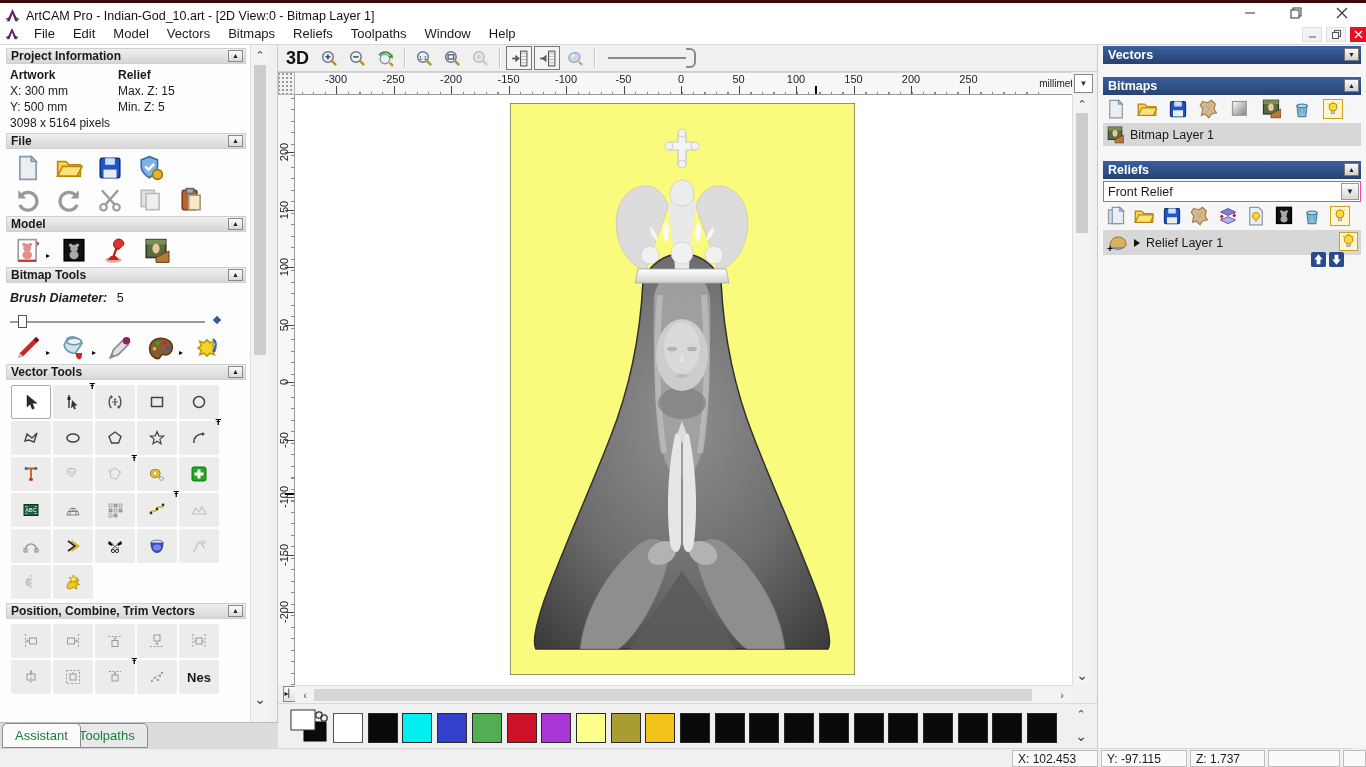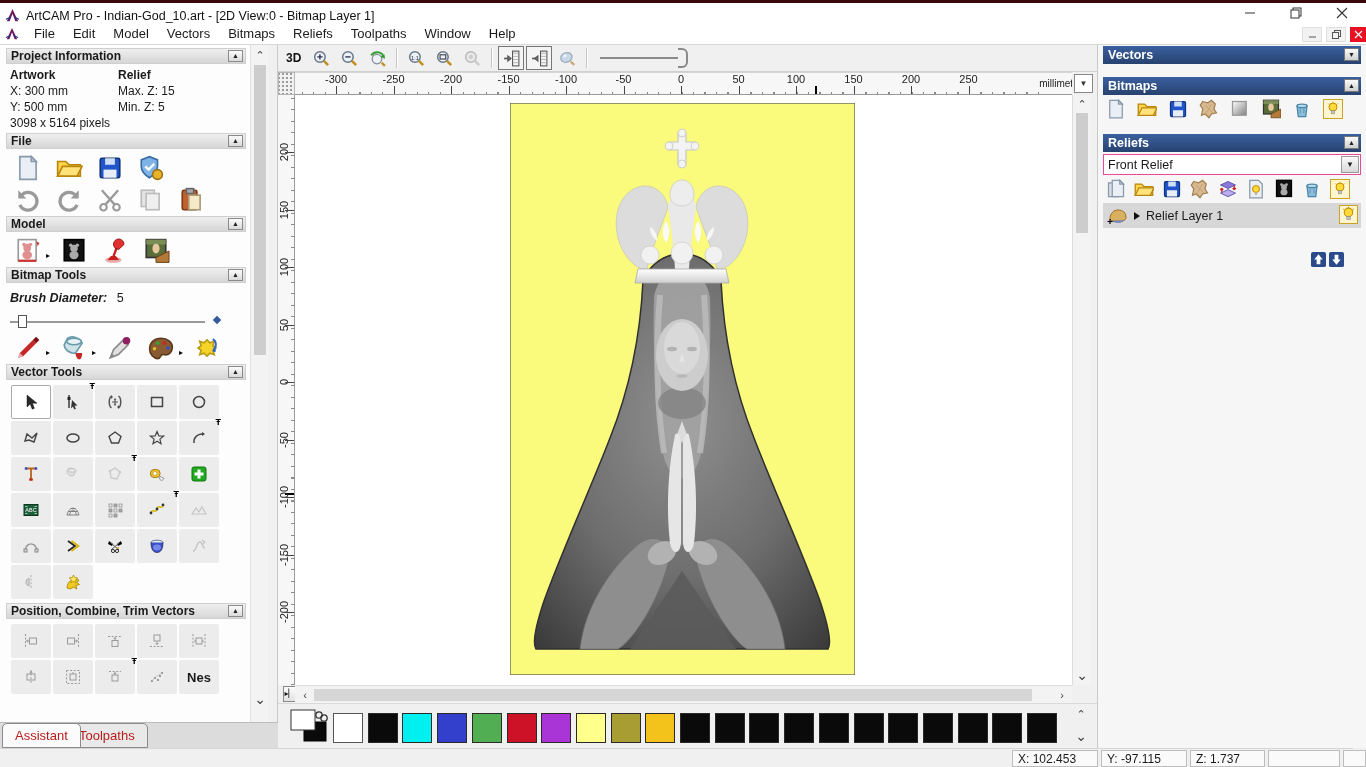--- a/index.html
+++ b/index.html
@@ -36,35 +36,35 @@
   .slider-wrap { position:relative; margin:8px 0 2px 10px; width:210px; height:16px; }
   .slider-track { position:absolute; left:0; top:8px; width:195px; height:2px; background:#999; box-shadow:0 1px 0 #fff; }
   .slider-handle { position:absolute; left:8px; top:2px; width:9px; height:13px; background:#fff; border:1px solid #555; }
   .slider-dot { position:absolute; right:0; top:4px; width:6px; height:6px; background:#335A9E; transform:rotate(45deg); }
   .vgrid { display:grid; grid-template-columns:repeat(5,42px); grid-auto-rows:36px; margin:4px 0 0 10px; }
   .vcell { position:relative; width:40px; height:34px; background:#ECECEC; border-radius:2px; margin:1px; display:flex; align-items:center; justify-content:center; }
   .vcell.active { background:#fff; border:1px solid #aaa; }
   .vico { width:16px; height:24px; }
   .pin { position:absolute; right:-2px; top:-4px; font-size:9px; font-weight:bold; color:#000; }
   .tabs-strip { position:absolute; left:0; top:722px; width:278px; height:26px; background:#DCDCDC; border-top:1px solid #bbb; }
-  .tab { position:absolute; top:0; height:25px; padding:4px 12px 0 12px; font-size:13px; border:1px solid #8a8a8a; border-radius:5px 5px 0 0; background:#E9E9E9; color:#b91c1c; }
+  .tab { position:absolute; top:0; height:25px; padding:4px 12px 0 12px; font-size:13px; border:1px solid #8a8a8a; border-radius:5px 5px 0 0; background:#E9E9E9; color:#15803d; }
   .tab.active { background:#FBFBFB; z-index:2; }
   .lscroll { position:absolute; left:250px; top:45px; width:18px; height:677px; background:#F3F3F3; border-left:1px solid #e0e0e0; }
   .chev { position:absolute; left:0; width:18px; height:16px; color:#444; font-size:11px; text-align:center; line-height:16px; }
   .lthumb { position:absolute; left:3px; top:20px; width:12px; height:290px; background:#CDCDCD; }
   .vdivider { position:absolute; left:268px; top:45px; width:10px; height:703px; background:#F0F0F0; border-right:1px solid #c9c9c9; }
 
   
   .center { position:absolute; left:278px; top:45px; width:819px; height:703px; background:#F0F0F0; }
   .c-toolbar { position:absolute; left:0; top:0; width:819px; height:27px; border-bottom:1px solid #cfcfcf; display:flex; align-items:center; }
   .tbtn { width:26px; height:24px; display:flex; align-items:center; justify-content:center; margin:0 1px; }
   .tbtn svg { width:19px; height:19px; }
   .tbtn.bordered { border:1px solid #777; background:#F4F4F4; }
   .tb-sep { width:1px; height:20px; background:#c5c5c5; margin:0 5px; box-shadow:1px 0 0 #fff; }
-  .t3d { font-weight:bold; font-size:12px; padding:0 6px 0 8px; color:#111; }
+  .t3d { font-weight:bold; font-size:18px; padding:0 6px 0 8px; color:#111; }
   .t-slider { position:relative; width:95px; height:24px; margin-left:8px; }
   .t-slider .line { position:absolute; left:0; top:11px; width:78px; height:2px; background:#8a8a8a; }
   .t-slider .jhandle { position:absolute; left:78px; top:2px; width:10px; height:20px; border:2px solid #8a8a8a; border-left:none; border-radius:0 6px 6px 0; }
 
   .ruler-corner { position:absolute; left:0; top:27px; width:17px; height:23px; background:#F2F2F2; border:1px solid #b5b5b5;
      background-image:radial-gradient(#9a9a9a 0.8px, transparent 0.9px); background-size:4px 4px; background-position:2px 3px; }
   .hruler { position:absolute; left:17px; top:27px; width:777px; height:23px; background:#F7F7F7; border-bottom:1px solid #9a9a9a; border-top:1px solid #d5d5d5; overflow:hidden;
      background-image:repeating-linear-gradient(to right, #888 0 1px, transparent 1px 11.5px); background-size:100% 4px; background-repeat:no-repeat; background-position:6.5px 19px; }
   .htick { position:absolute; top:0; width:40px; margin-left:-20px; text-align:center; font-size:11px; color:#222; }
   .htick i { position:absolute; left:50%; top:13px; width:1px; height:10px; background:#444; }
@@ -1014,20 +1014,29 @@
           </svg>
         </span>
       <span class="ico20 bulb-hl">
           <svg viewBox="0 0 16 16">
             <circle cx="8" cy="6" r="4" fill="#FFD83A" stroke="#C09000"></circle>
             <rect x="6.4" y="9.8" width="3.2" height="3" fill="#C8C8C8" stroke="#888" stroke-width="0.6"></rect>
             <path d="M8 0.8v1M3.2 2.6l.7.7M12.8 2.6l-.7.7" stroke="#C09000"></path>
           </svg>
         </span>
     </div>
+    <div class="layer-item">
+      <span class="thumb"><svg viewBox="0 0 16 16">
+            <rect x="2" y="1" width="12" height="11" fill="#5B6E3A" stroke="#333"></rect>
+            <rect x="2" y="1" width="12" height="3" fill="#7A8E55"></rect>
+            <ellipse cx="8" cy="6.5" rx="2.2" ry="3" fill="#E8C8A0"></ellipse>
+            <path d="M8 12l8-4v7h-8z" fill="#B5793A" stroke="#6A4010" stroke-width="0.6"></path>
+          </svg></span>
+      <span>Bitmap Layer 1</span>
+    </div>
 
     <div class="rp-h" style="margin-top:15px;">
       <span>Reliefs</span>
       <span class="rp-btn">▲</span>
     </div>
     <div class="combo">
       <span>Front Relief</span>
       <span class="combo-dd">▼</span>
     </div>
     <div class="rp-icons">

